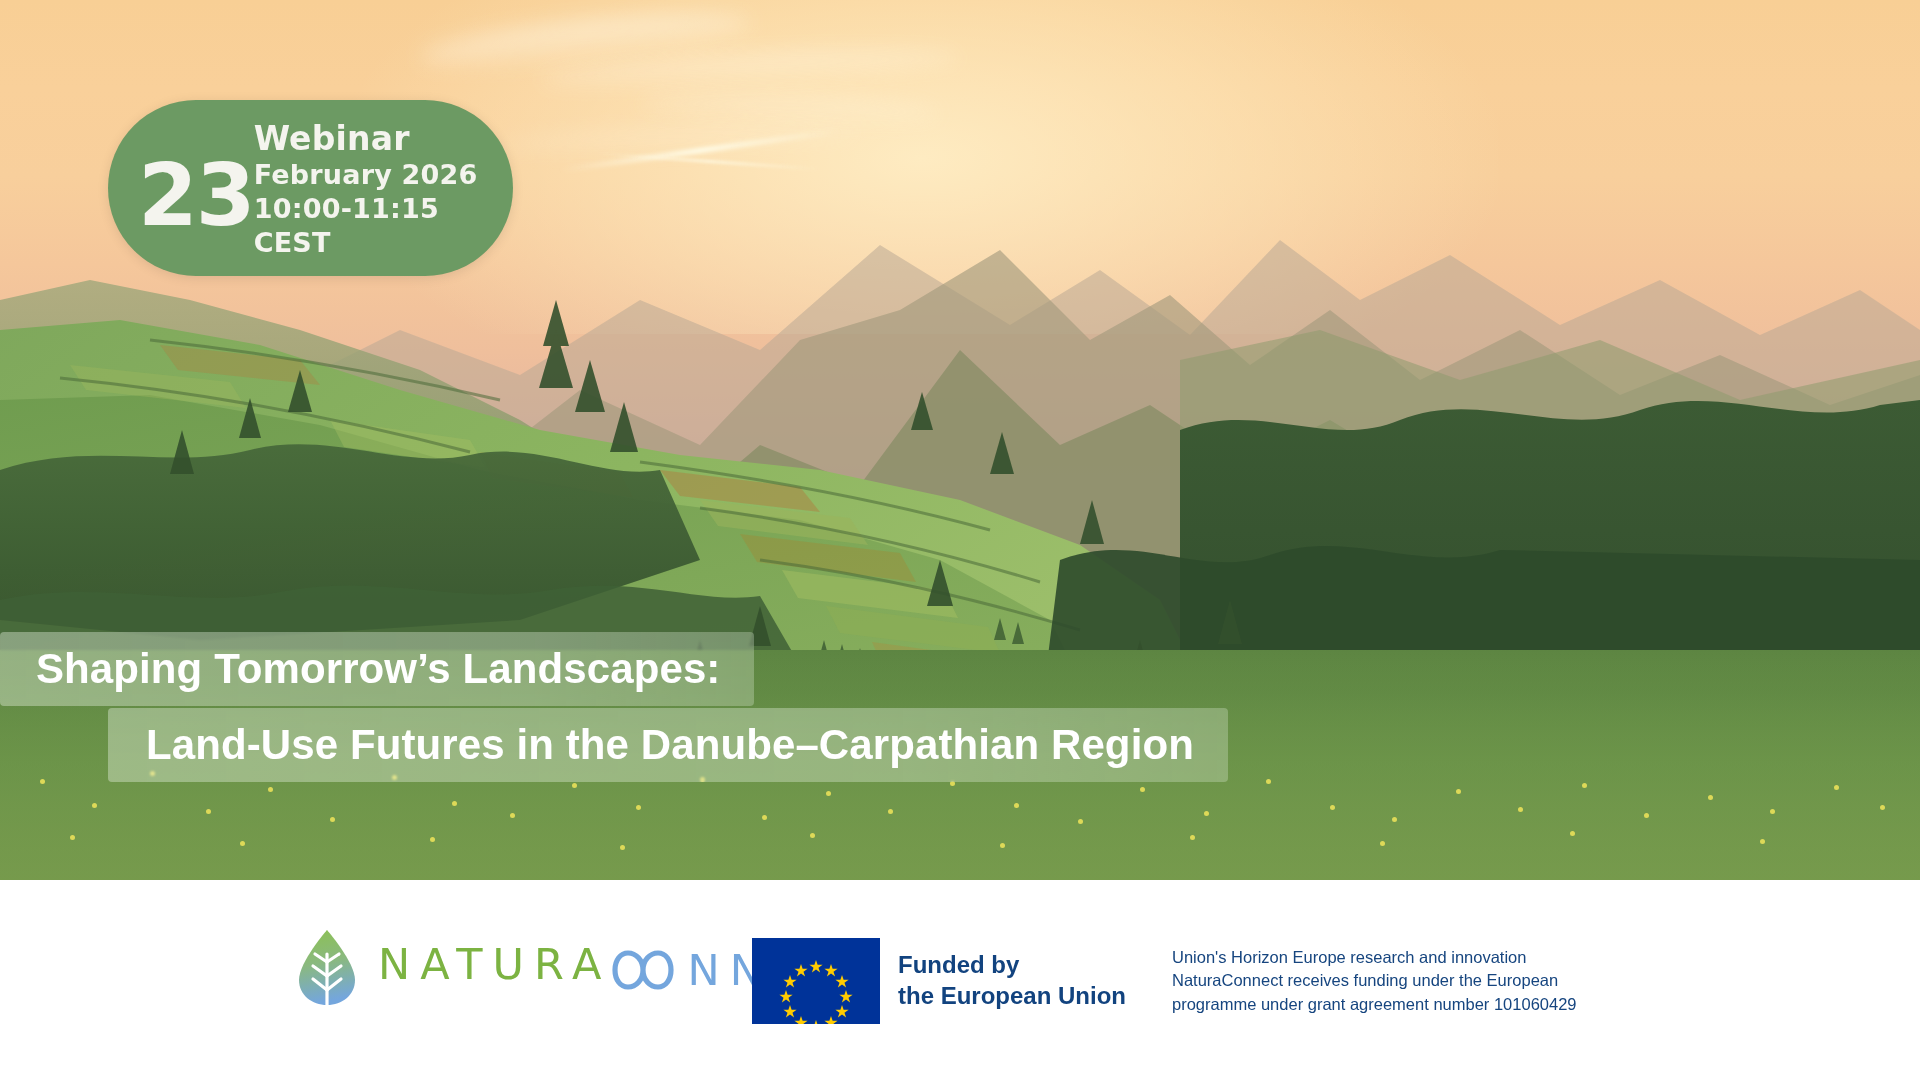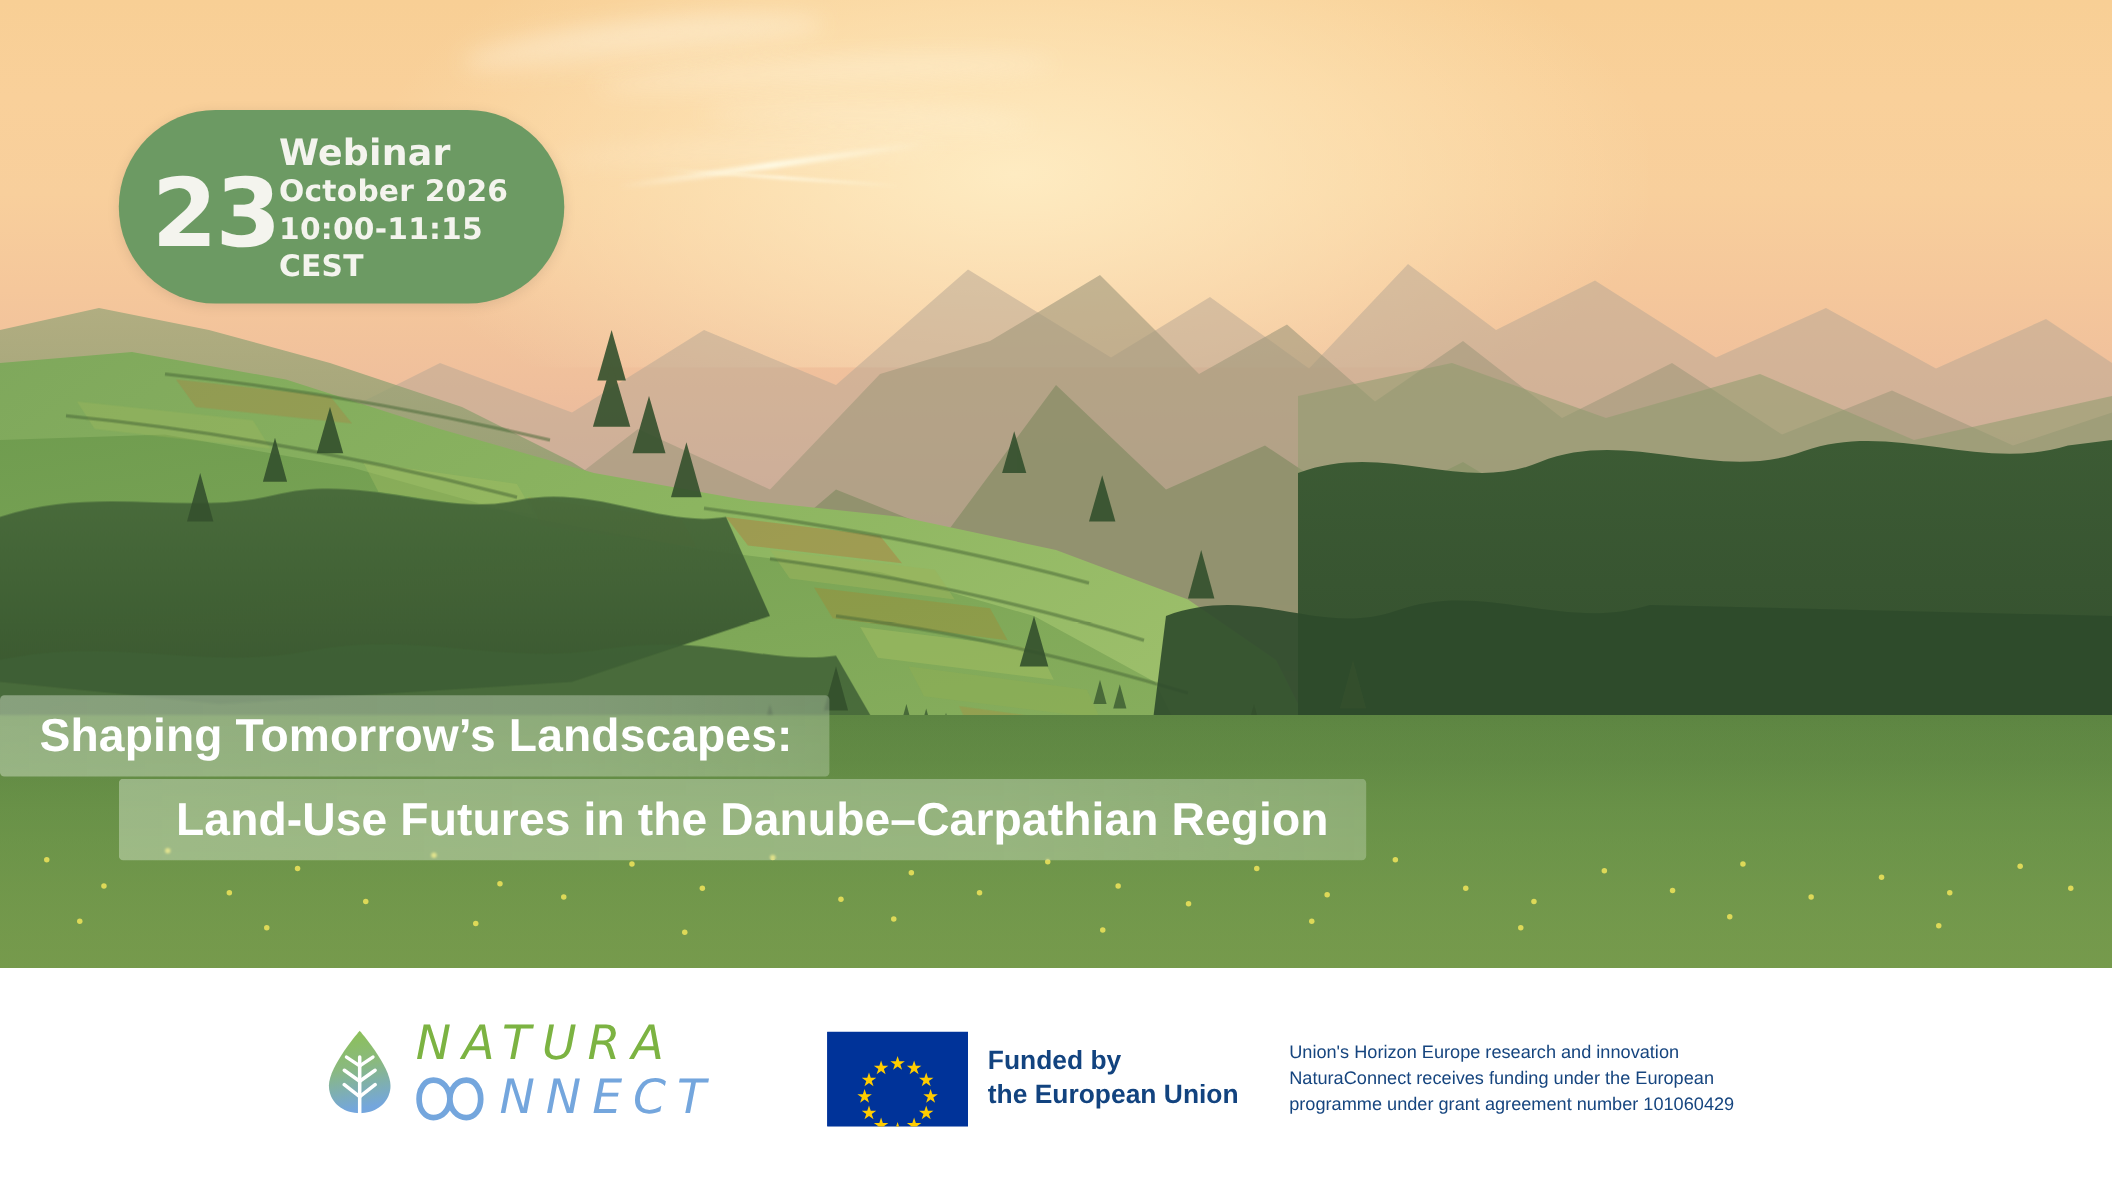--- a/index.html
+++ b/index.html
@@ -130,21 +130,21 @@
     color:#ffffff;
     font-size:42px; font-weight:700;
     letter-spacing:.1px;
     display:inline-block;
     padding:13px 34px 13px 36px;
     border-radius:4px;
     white-space:nowrap;
     backdrop-filter:blur(1px);
   }
   .title-band-1 { }
-  .title-band-2 { margin-left:108px; margin-top:2px; padding-left:52px; }
+  .title-band-2 { margin-left:108px; margin-top:2px; padding-left:38px; }
 
   
   .photo-credit {
     position:absolute; right:48px; top:893px;
     font-size:13px; font-style:italic;
     color:#2f5f9e;
     font-family:"Liberation Sans", sans-serif;
   }
 
   
@@ -156,21 +156,21 @@
   .footer-inner {
     position:relative; width:1920px; height:200px;
   }
 
   
   .nc-logo {
     position:absolute; left:296px; top:48px;
     display:flex; align-items:center; gap:20px;
   }
   .nc-leaf { width:62px; height:78px; flex:0 0 auto; }
-  .nc-text { display:flex; flex-direction:column; line-height:1;font-style:italic; }
+  .nc-text { display:flex; line-height:1; }
   .nc-natura {
     font-size:43px; font-weight:400; letter-spacing:10px;
     color:#7cb342; font-family:"DejaVu Sans", sans-serif;
   }
   .nc-connect-row { display:flex; align-items:center; margin-top:6px; }
   .nc-infinity { width:74px; height:42px; }
   .nc-connect {
     font-size:43px; font-weight:400; letter-spacing:10px;
     color:#74a6dd; font-family:"DejaVu Sans", sans-serif;
     margin-left:2px;
@@ -391,21 +391,21 @@
       <span class="fl" style="left:1190px;bottom:40px;"></span>
       <span class="fl" style="left:1380px;bottom:34px;"></span>
       <span class="fl" style="left:1570px;bottom:44px;"></span>
       <span class="fl" style="left:1760px;bottom:36px;"></span>
     </div>
 
     <div class="date-badge">
       <div class="badge-day">23</div>
       <div class="badge-lines">
         <div class="badge-kicker">Webinar</div>
-        <div class="badge-date">October 2026</div>
+        <div class="badge-date">February 2026</div>
         <div class="badge-time">10:00-11:15 CEST</div>
       </div>
     </div>
 
     <div class="title-wrap">
       <div class="title-band title-band-1">Shaping Tomorrow’s Landscapes:</div>
       <br>
       <div class="title-band title-band-2">Land-Use Futures in the Danube–Carpathian Region</div>
     </div>
   </div>

